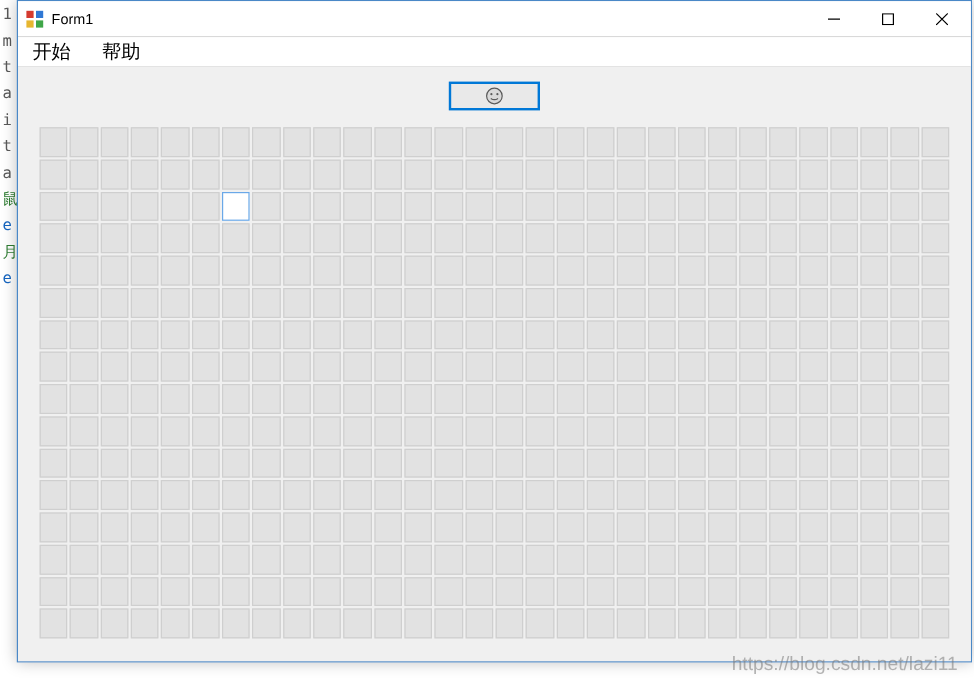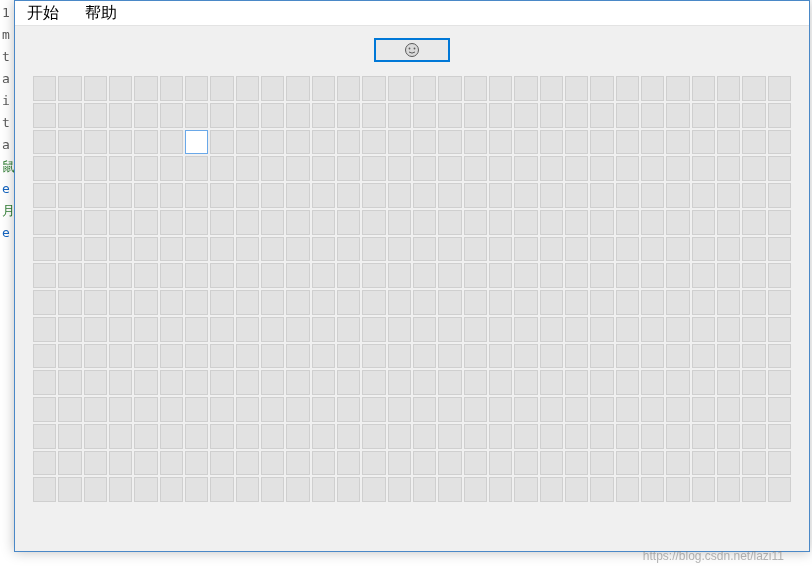--- a/index.html
+++ b/index.html
@@ -132,23 +132,23 @@
     border: 1px solid #cfcfcf;
     box-sizing: border-box;
   }
   .cell.revealed {
     background: #ffffff;
     border: 1px solid #6aa8e8;
   }
 
   .watermark {
     position: absolute;
-    right: 28px;
+    right: 14px;
     bottom: 4px;
-    font-size: 12px;
+    font-size: 16px;
     color: rgba(120,120,120,0.55);
     font-family: Arial, sans-serif;
     pointer-events: none;
   }
 </style>
 </head>
 <body>
 <div class="viewport">
 
   <div class="bg-gutter">
@@ -164,20 +164,47 @@
     <span></span>
     <span class="g">鼠</span>
     <span class="b">e</span>
     <span></span>
     <span class="g">月</span>
     <span class="b">e</span>
   </div>
 
   <div class="form-window">
 
+    <div class="titlebar">
+      <span class="app-icon">
+        <svg width="16" height="16" viewBox="0 0 16 16">
+          <rect x="1" y="1" width="6" height="6" fill="#d43a2f"></rect>
+          <rect x="9" y="1" width="6" height="6" fill="#2f78d4"></rect>
+          <rect x="1" y="9" width="6" height="6" fill="#e7b62f"></rect>
+          <rect x="9" y="9" width="6" height="6" fill="#3fa648"></rect>
+        </svg>
+      </span>
+      <span class="title-text">Form1</span>
+      <span class="spacer"></span>
+      <div class="win-btn">
+        <svg width="10" height="10" viewBox="0 0 10 10">
+            <path d="M0 5 H10" stroke="#000" stroke-width="1"></path>
+          </svg>
+      </div>
+      <div class="win-btn">
+        <svg width="10" height="10" viewBox="0 0 10 10">
+            <rect x="0.5" y="0.5" width="9" height="9" fill="none" stroke="#000" stroke-width="1"></rect>
+          </svg>
+      </div>
+      <div class="win-btn close">
+        <svg width="10" height="10" viewBox="0 0 10 10">
+            <path d="M0 0 L10 10 M10 0 L0 10" stroke="#000" stroke-width="1"></path>
+          </svg>
+      </div>
+    </div>
 
     <div class="menubar">
       <div class="menu-item">开始</div>
       <div class="menu-item">帮助</div>
     </div>
 
     <div class="client-area">
 
       <div class="face-btn">
         <svg width="16" height="16" viewBox="0 0 16 16">

